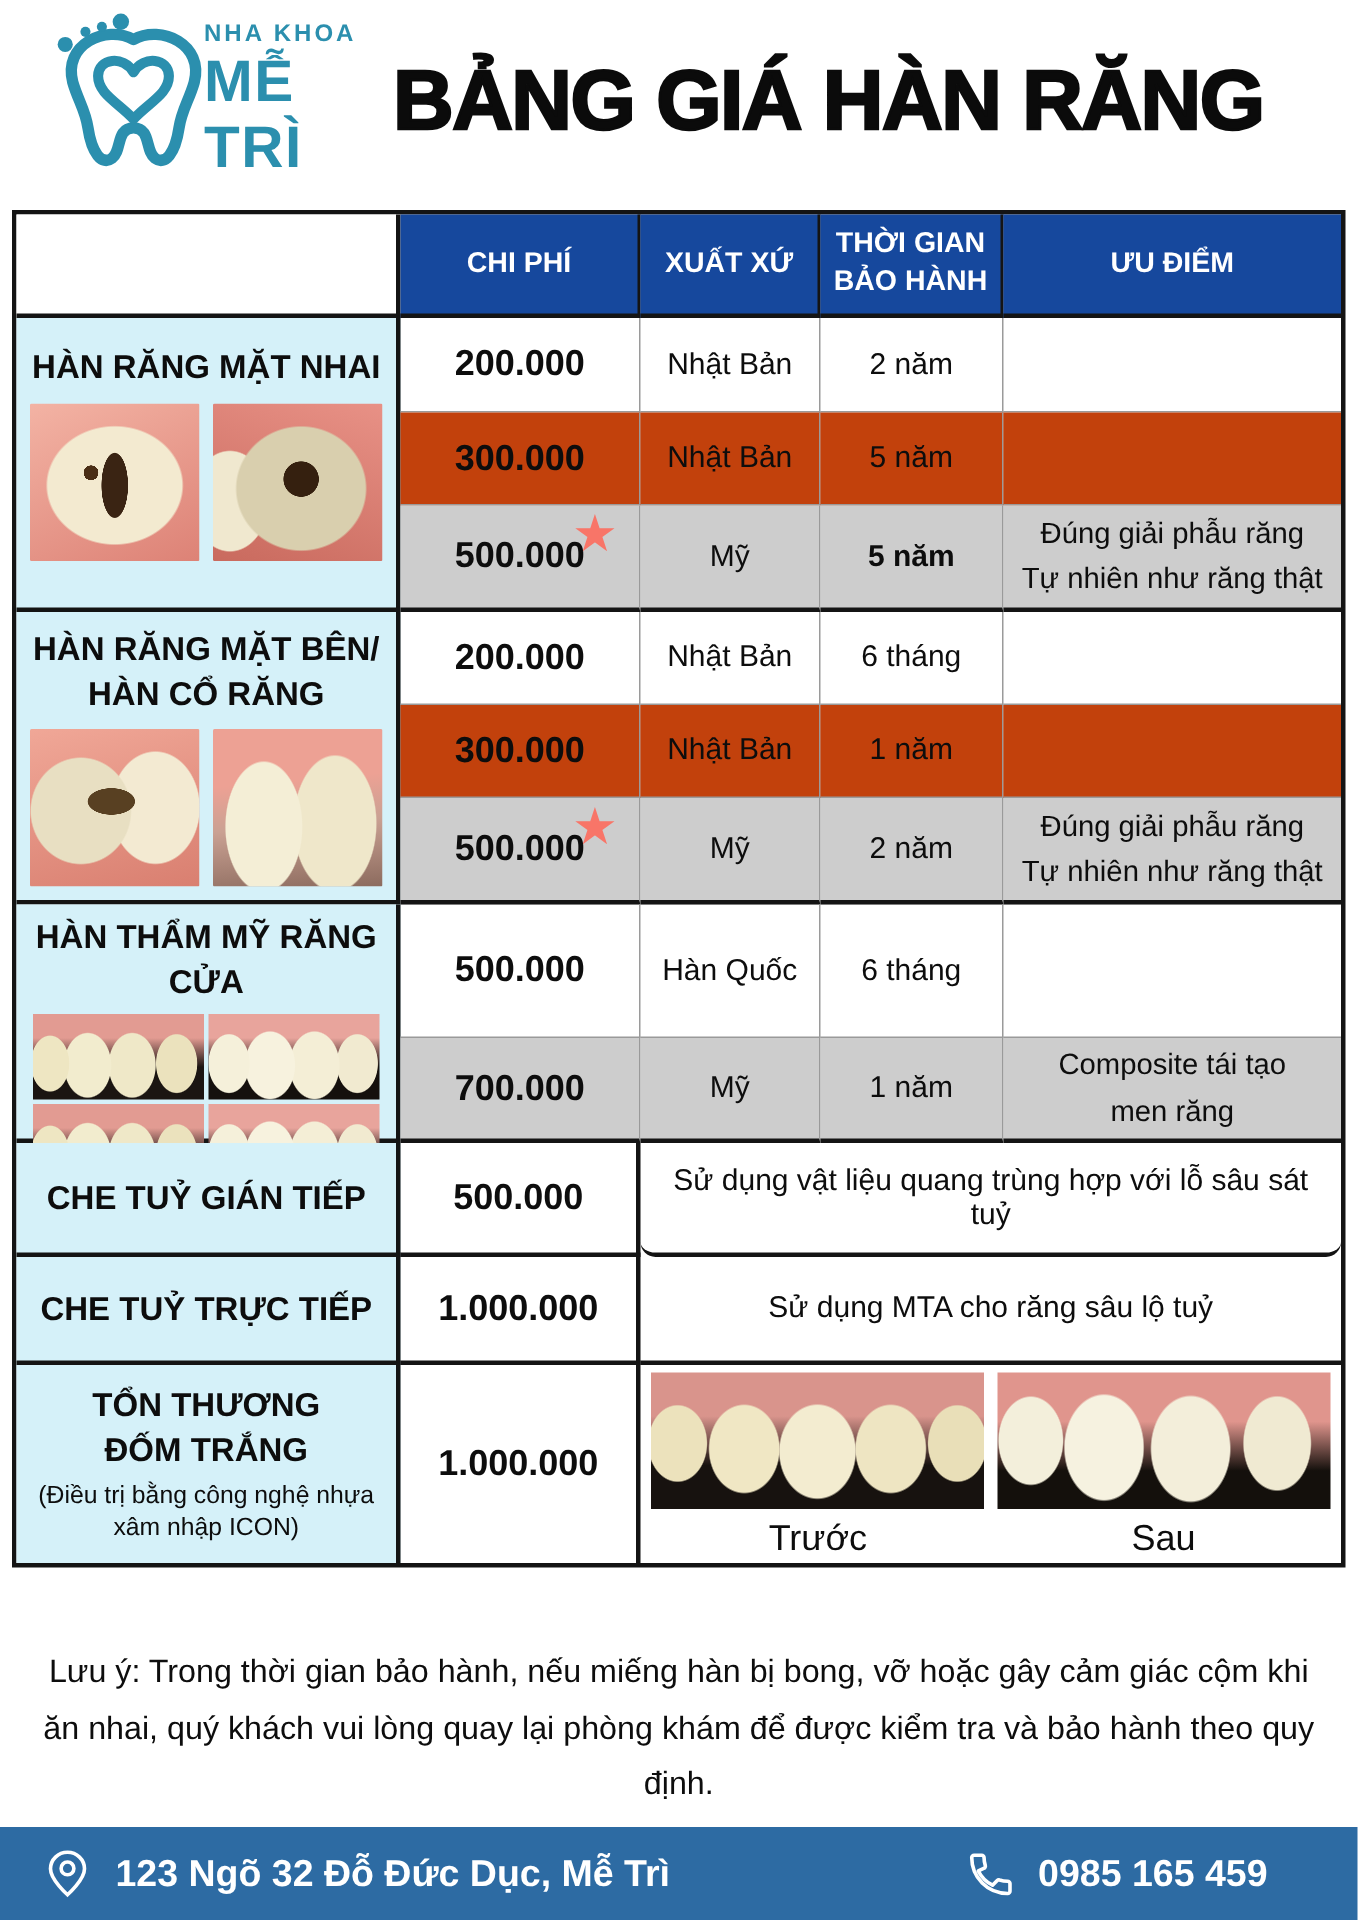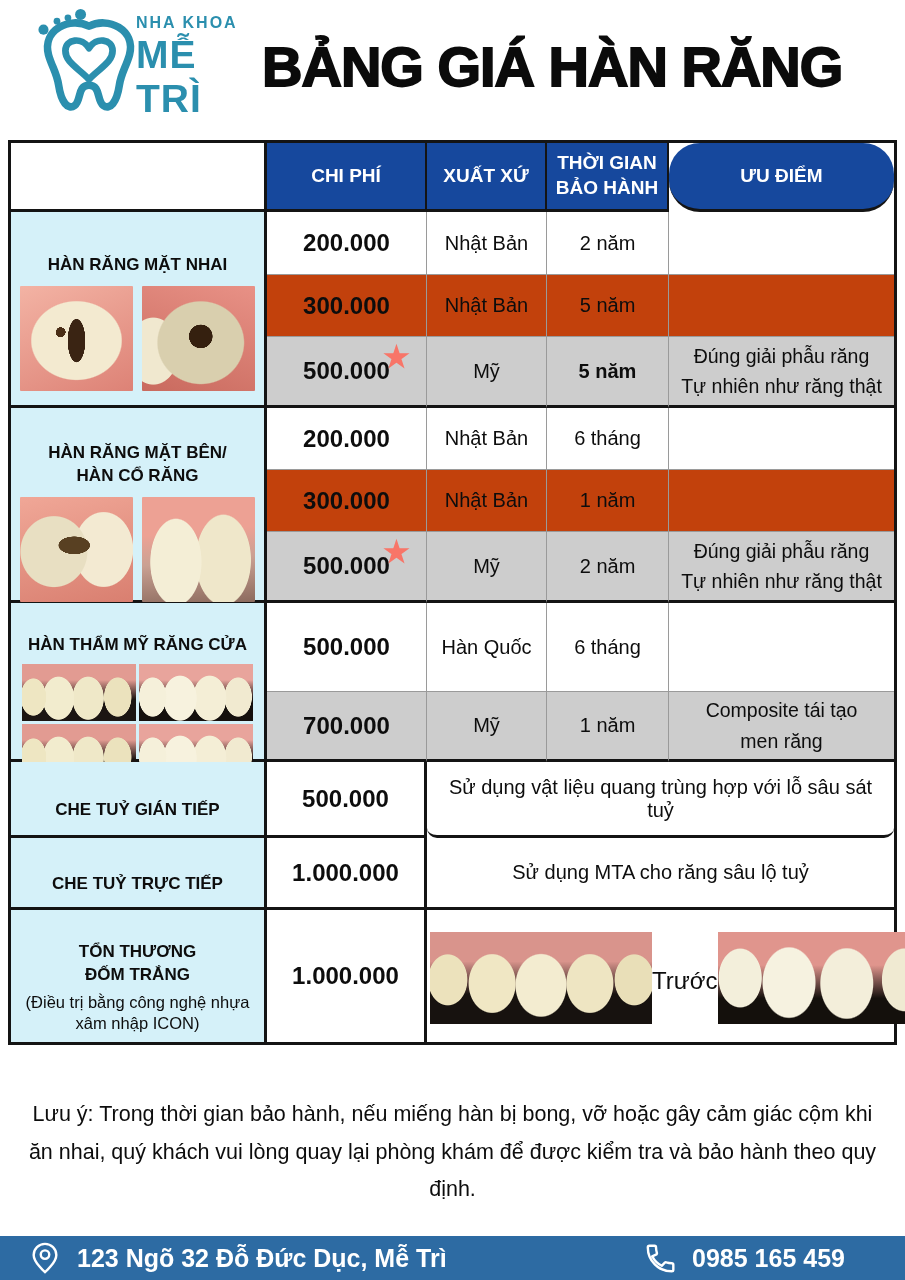--- a/index.html
+++ b/index.html
@@ -32,21 +32,21 @@
     display:flex;align-items:center;justify-content:center;flex-direction:column;
     text-align:center;
   }
   .last-col{border-right:none;}
   .brb{border-right:3px solid #141414;}
   .brb2{border-right:2px solid #141414;}
   .bbb{border-bottom:3px solid #141414;}
   .no-bb{border-bottom:none;}
   .th{background:#16489d;color:#ffffff;font-weight:bold;font-size:19px;line-height:1.3;white-space:pre-line;}
   .item-cell{background:#d5f1f9;}
-  .section-title{font-weight:bold;font-size:17px;line-height:1.35;white-space:pre-line;padding:0 4px;margin-top:24px;}
+  .section-title{font-weight:bold;font-size:22px;line-height:1.35;white-space:pre-line;padding:0 4px;}
   .section-sub{font-size:16.5px;line-height:1.3;margin-top:5px;padding:0 6px;}
   .price{font-weight:bold;font-size:24px;}
   .val{font-size:20px;}
   .adv{font-size:19.5px;line-height:1.55;white-space:pre-line;padding:0 6px;}
   .desc{font-size:20px;padding:0 10px;}
   .row-g1{background:#c2410c;}
   .row-g2{background:#cdcdcd;}
   .star{position:absolute;top:5px;right:16px;font-size:30px;line-height:1;color:#f87568;}
   
   .photo-row{display:flex;gap:9px;margin-top:9px;}
@@ -79,21 +79,21 @@
     radial-gradient(ellipse 14px 20px at 84% 58%, #ebe2bd 0 96%, rgba(0,0,0,0) 100%),
     linear-gradient(#e29b92 0 28%,#1b1512 62%);}
   .front-b{background:
     radial-gradient(ellipse 14px 20px at 12% 58%, #f5f0da 0 96%, rgba(0,0,0,0) 100%),
     radial-gradient(ellipse 17px 23px at 36% 60%, #f7f2de 0 96%, rgba(0,0,0,0) 100%),
     radial-gradient(ellipse 17px 23px at 62% 60%, #f4eed6 0 96%, rgba(0,0,0,0) 100%),
     radial-gradient(ellipse 14px 20px at 87% 58%, #f1ead0 0 96%, rgba(0,0,0,0) 100%),
     linear-gradient(#e8a49c 0 28%,#15100d 62%);}
   
   .ba-wrap{display:flex;width:100%;height:100%;padding:5px 3px 2px 3px;box-sizing:border-box;}
-  .ba-col{flex:1;display:flex;flex-direction:row;align-items:center;justify-content:flex-end;}
+  .ba-col{flex:1;display:flex;flex-direction:column;align-items:center;justify-content:flex-end;}
   .ba-photo{width:222px;height:92px;}
   .ba-before{background:
     radial-gradient(ellipse 20px 26px at 8% 52%, #ece2bc 0 96%, rgba(0,0,0,0) 100%),
     radial-gradient(ellipse 24px 30px at 28% 56%, #f0e7c4 0 96%, rgba(0,0,0,0) 100%),
     radial-gradient(ellipse 26px 32px at 50% 58%, #f3ecd0 0 96%, rgba(0,0,0,0) 100%),
     radial-gradient(ellipse 24px 30px at 72% 56%, #eee5c2 0 96%, rgba(0,0,0,0) 100%),
     radial-gradient(ellipse 20px 26px at 92% 52%, #e9dfb8 0 96%, rgba(0,0,0,0) 100%),
     linear-gradient(#d9948c 0 32%,#17120f 68%);}
   .ba-after{background:
     radial-gradient(ellipse 22px 30px at 10% 50%, #f3efdb 0 96%, rgba(0,0,0,0) 100%),
@@ -102,21 +102,21 @@
     radial-gradient(ellipse 23px 32px at 84% 52%, #f0ead2 0 96%, rgba(0,0,0,0) 100%),
     linear-gradient(#e0958d 0 36%,#14100c 72%);}
   .ba-label{font-size:24px;margin-top:6px;}
   
   .note{
     position:absolute;left:26px;right:26px;top:1096px;
     font-size:21.5px;line-height:1.75;text-align:center;color:#0d0d0d;
   }
   
   .footer{
-    position:absolute;left:0;right:0;bottom:0;height:44px;background:#2d6ba3;
+    position:absolute;left:0;right:0;bottom:0;height:62px;background:#2d6ba3;
     display:flex;align-items:center;color:#ffffff;
   }
   .footer-item{display:flex;align-items:center;gap:15px;font-size:25px;font-weight:bold;}
   .footer-addr{margin-left:28px;}
   .footer-phone{margin-left:auto;margin-right:60px;}
   .footer svg{width:34px;height:34px;}
 </style>
 </head>
 <body>
 
@@ -140,21 +140,21 @@
 </div>
 <div class="page-title">BẢNG GIÁ HÀN RĂNG</div>
 
 <div class="price-table">
 
   <div class="cell brb bbb" style="grid-row:1;grid-column:1;background:#fff;"></div>
   <div class="cell th brb2 bbb" style="grid-row:1;grid-column:2;">CHI PHÍ</div>
   <div class="cell th brb2 bbb" style="grid-row:1;grid-column:3;">XUẤT XỨ</div>
   <div class="cell th brb2 bbb" style="grid-row:1;grid-column:4;">THỜI GIAN
 BẢO HÀNH</div>
-  <div class="cell th bbb last-col" style="grid-row:1;grid-column:5;border-radius:31px;">ƯU ĐIỂM</div>
+  <div class="cell th bbb last-col" style="grid-row:1;grid-column:5;">ƯU ĐIỂM</div>
 
   <div class="cell item-cell brb bbb" style="grid-row:2/5;grid-column:1;justify-content:flex-start;padding-top:18px;">
     <div class="section-title">HÀN RĂNG MẶT NHAI</div>
     <div class="photo-row">
       <div class="photo ph-molar1"></div>
       <div class="photo ph-molar2"></div>
     </div>
   </div>
   <div class="cell price" style="grid-row:2;grid-column:2;">200.000</div>
   <div class="cell val" style="grid-row:2;grid-column:3;">Nhật Bản</div>

